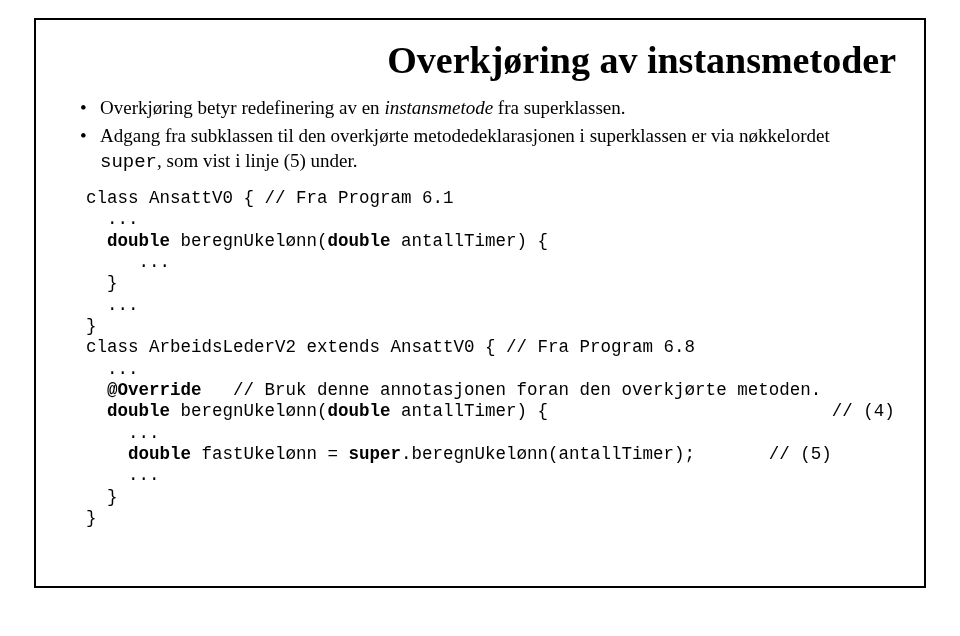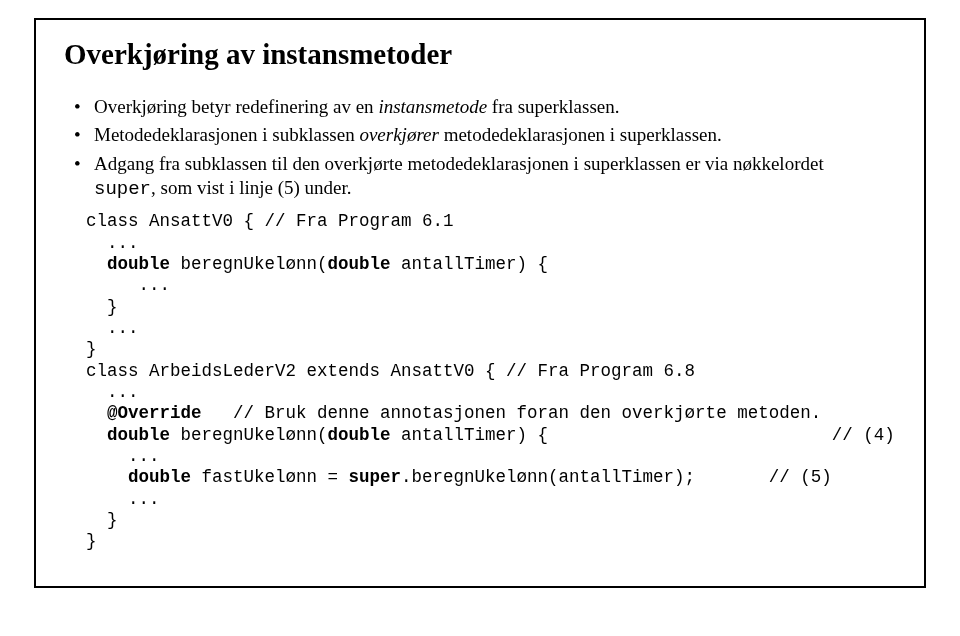--- a/index.html
+++ b/index.html
@@ -1,40 +1,37 @@
 <!DOCTYPE html>
 <html><head>
 <meta charset="utf-8">
 <style>
   * { margin: 0; padding: 0; box-sizing: border-box; }
   html, body { width: 960px; height: 636px; background: #fff; font-family: "Palatino Linotype", Palatino, "Book Antiqua", Georgia, serif; color: #000; }
   .slide { width: 960px; height: 636px; position: relative; padding: 18px 34px 0 34px; }
   .frame { border: 2px solid #000; width: 100%; height: 570px; padding: 18px 28px 8px 28px; }
-  .title { text-align: left; font-weight: bold; font-size: 29px; margin-bottom: 24px; }
-  ul.bullets { list-style: none; padding: 0; margin: 8px; }
+  .title { text-align: right; font-weight: bold; font-size: 38px; margin-bottom: 10px; }
+  ul.bullets { list-style: none; padding: 0; margin: 14px; }
   ul.bullets > li { position: relative; padding-left: 22px; font-size: 19px; line-height: 1.28; margin-bottom: 4px; }
   ul.bullets > li::before { content: "•"; position: absolute; left: 2px; top: 0; font-size: 19px; }
   .italic { font-style: italic; }
   .code { font-family: "Courier New", Courier, monospace; font-size: 17.5px; line-height: 1.22; white-space: pre; margin-left: 22px; margin-top: 10px; }
   .kw { font-weight: bold; }
   .footer { position: absolute; bottom: 14px; left: 34px; right: 34px; display: flex; justify-content: space-between; font-style: italic; font-size: 15px; color: #000; }
 </style>
 </head>
 <body>
 
 <div class="slide">
   <div class="frame">
     <div class="title">Overkjøring av instansmetoder</div>
 
     <ul class="bullets">
       <li>
         <span>Overkjøring betyr redefinering av en </span><span class="italic">instansmetode</span><span> fra superklassen.</span>
-      </li>
-      <li>
-        <span>Metodedeklarasjonen i subklassen </span><span class="italic">overkjører</span><span> metodedeklarasjonen i superklassen.</span>
       </li>
       <li>
         <span>Adgang fra subklassen til den overkjørte metodedeklarasjonen i superklassen er via nøkkelordet </span><span style="font-family:'Courier New',monospace">super</span><span>, som vist i linje (5) under.</span>
       </li>
     </ul>
 
     <div class="code"><span>class AnsattV0 { </span><span>// Fra Program 6.1</span>
 <span>  ...</span>
 <span>  </span><span class="kw">double</span><span> beregnUkelønn(</span><span class="kw">double</span><span> antallTimer) {</span>
 <span>     ...</span>

